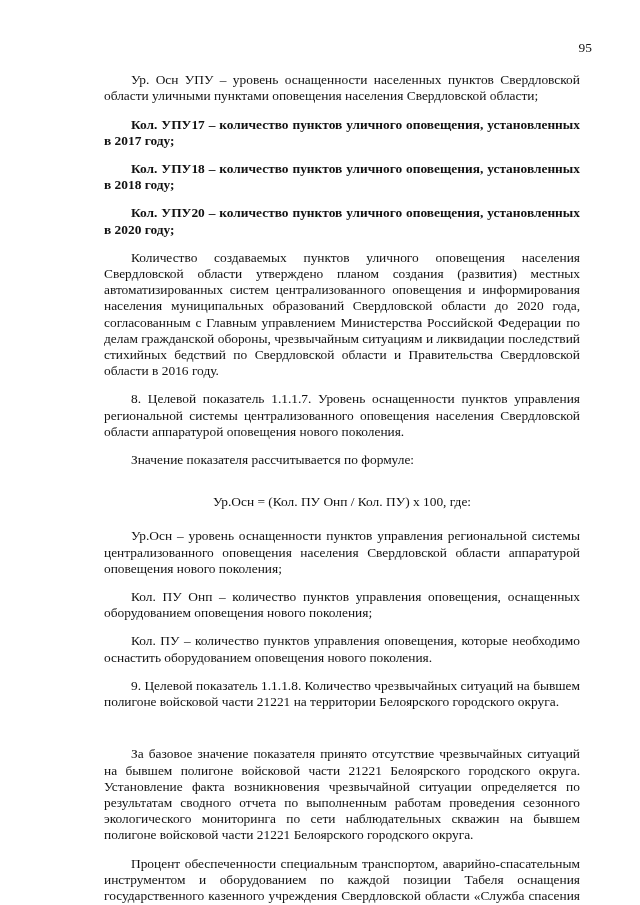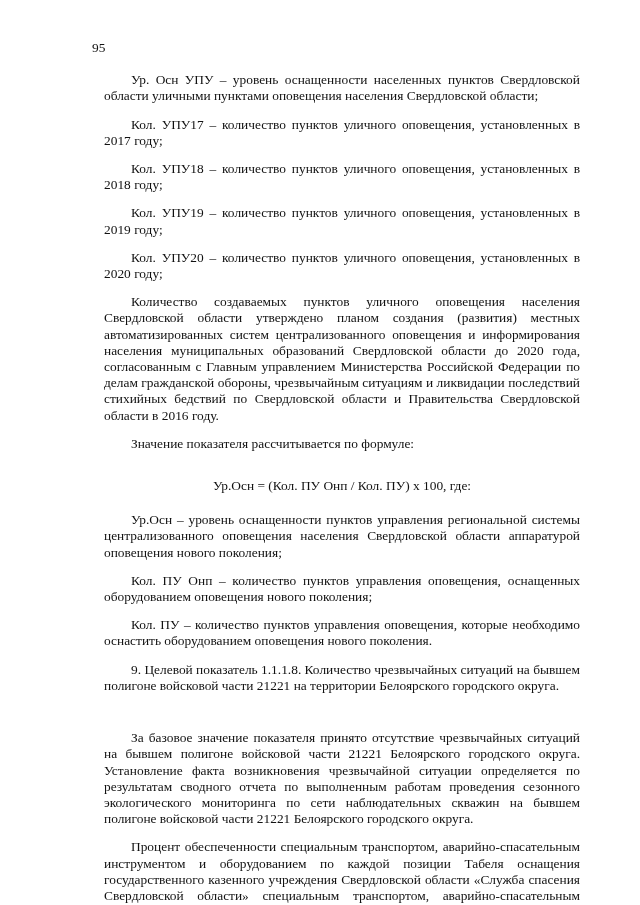--- a/index.html
+++ b/index.html
@@ -1,37 +1,37 @@
 <!DOCTYPE html>
 <html><head>
 <meta charset="utf-8">
 <style>
   html, body { margin: 0; padding: 0; background: #ffffff; }
   body { width: 640px; height: 905px; position: relative; overflow: hidden; }
   .page {
     position: absolute; left: 92px; top: 40px; width: 500px;
     font-family: "Liberation Serif", serif; font-size: 13.4px; line-height: 16.2px; color: #111;
   }
-  .pnum { text-align: left; margin-bottom: 16px; }
+  .pnum { text-align: right; margin-bottom: 16px; }
   p { margin: 12px; text-align: justify; text-indent: 27px; }
-  p.last-left { text-align-last: left; }
+  p.last-left { text-align-last: left; font-weight: bold; }
   .formula { text-align: center; text-indent: 0; margin: 26px 0 18px 0; }
   .gap { height: 12px; }
 </style>
 </head>
 <body>
 
 <div class="page">
   <div class="pnum">95</div>
   <p>Ур. Осн УПУ – уровень оснащенности населенных пунктов Свердловской области уличными пунктами оповещения населения Свердловской области;</p>
   <p class="last-left">Кол. УПУ17 – количество пунктов уличного оповещения, установленных в 2017 году;</p>
   <p class="last-left">Кол. УПУ18 – количество пунктов уличного оповещения, установленных в 2018 году;</p>
-  <p class="last-left">Кол. УПУ19 – количество пунктов уличного оповещения, установленных в 2019 году;</p>
   <p class="last-left">Кол. УПУ20 – количество пунктов уличного оповещения, установленных в 2020 году;</p>
   <p>Количество создаваемых пунктов уличного оповещения населения Свердловской области утверждено планом создания (развития) местных автоматизированных систем централизованного оповещения и информирования населения муниципальных образований Свердловской области до 2020 года, согласованным с Главным управлением Министерства Российской Федерации по делам гражданской обороны, чрезвычайным ситуациям и ликвидации последствий стихийных бедствий по Свердловской области и Правительства Свердловской области в 2016 году.</p>
+  <p>8. Целевой показатель 1.1.1.7. Уровень оснащенности пунктов управления региональной системы централизованного оповещения населения Свердловской области аппаратурой оповещения нового поколения.</p>
   <p>Значение показателя рассчитывается по формуле:</p>
   <p class="formula">Ур.Осн = (Кол. ПУ Онп / Кол. ПУ) х 100, где:</p>
   <p>Ур.Осн – уровень оснащенности пунктов управления региональной системы централизованного оповещения населения Свердловской области аппаратурой оповещения нового поколения;</p>
   <p>Кол. ПУ Онп – количество пунктов управления оповещения, оснащенных оборудованием оповещения нового поколения;</p>
   <p>Кол. ПУ – количество пунктов управления оповещения, которые необходимо оснастить оборудованием оповещения нового поколения.</p>
   <p>9. Целевой показатель 1.1.1.8. Количество чрезвычайных ситуаций на бывшем полигоне войсковой части 21221 на территории Белоярского городского округа.</p>
   <div class="gap"></div>
   <p>За базовое значение показателя принято отсутствие чрезвычайных ситуаций на бывшем полигоне войсковой части 21221 Белоярского городского округа. Установление факта возникновения чрезвычайной ситуации определяется по результатам сводного отчета по выполненным работам проведения сезонного экологического мониторинга по сети наблюдательных скважин на бывшем полигоне войсковой части 21221 Белоярского городского округа.</p>
   <p>Процент обеспеченности специальным транспортом, аварийно-спасательным инструментом и оборудованием по каждой позиции Табеля оснащения государственного казенного учреждения Свердловской области «Служба спасения Свердловской области» специальным транспортом, аварийно-спасательным инструментом, оборудованием и другими средствами ведения аварийно-спасательных и других неотложных работ, утвержденного приказом Департамента общественной безопасности Свердловской области от 26.09.2014 № 188 «Об утверждении Табеля оснащения государственного казенного учреждения Свердловской области «Служба спасения Свердловской области» специальным транспортом, аварийно-спасательным инструментом, оборудованием и другими средствами ведения аварийно-спасательных и других неотложных работ» (далее – Табель оснащения ГКУ СО «Служба спасения СО»), рассчитывается по формуле:</p>
 </div>

